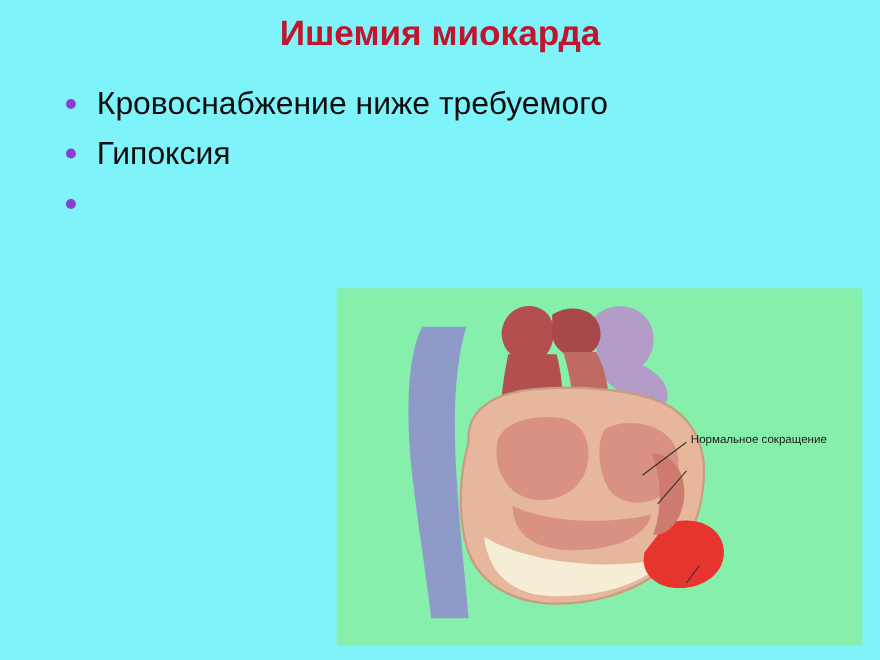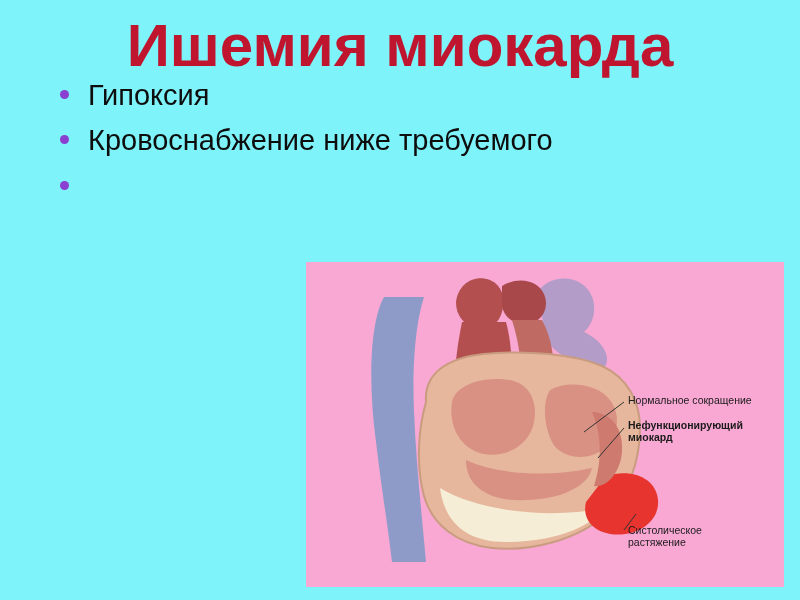--- a/index.html
+++ b/index.html
@@ -18,21 +18,21 @@
     height: 600px;
     background: #7FF3FA;
     box-sizing: border-box;
   }
   #slide-title {
     position: absolute;
     top: 14px;
     left: 0;
     width: 800px;
     text-align: center;
-    font-size: 60px;
+    font-size: 32px;
     font-weight: bold;
     color: #C0152F;
     letter-spacing: 0px;
     line-height: 1.05;
   }
   #bullet-list {
     position: absolute;
     top: 78px;
     left: 54px;
     width: 660px;
@@ -57,21 +57,21 @@
     border-radius: 50%;
     background: #8A3FD1;
   }
   
   #figure {
     position: absolute;
     left: 306px;
     top: 262px;
     width: 478px;
     height: 325px;
-    background: #f9a8d4;
+    background: #86efac;
     overflow: hidden;
   }
   #figure svg {
     display: block;
   }
   .fig-label {
     position: absolute;
     font-size: 10.5px;
     color: #1A1A1A;
     line-height: 1.18;
@@ -84,25 +84,25 @@
 </head>
 <body>
 
 <div id="slide">
 
   <div id="slide-title">Ишемия миокарда</div>
 
   <ul id="bullet-list">
     <li>
       <span class="dot"></span>
-      <span>Гипоксия</span>
+      <span>Кровоснабжение ниже требуемого</span>
     </li>
     <li>
       <span class="dot"></span>
-      <span>Кровоснабжение ниже требуемого</span>
+      <span>Гипоксия</span>
     </li>
     <li>
       <span class="dot"></span>
     </li>
   </ul>
 
   <div id="figure">
     <svg width="478" height="325" viewBox="0 0 478 325">
 
       <path d="M78 35 C64 60 62 120 70 180 C76 230 82 265 86 300 L120 300 C116 255 110 200 108 150 C106 100 110 60 118 35 Z" fill="#8E9BC8"></path>
@@ -130,17 +130,15 @@
       <path d="M300 214 C326 206 350 216 352 238 C354 260 330 276 304 272 C286 269 276 256 280 240 Z" fill="#E8342E"></path>
 
       <path d="M286 150 C304 150 318 166 316 190 C314 212 300 226 288 224 C296 200 296 172 286 150 Z" fill="#CE7A6E"></path>
 
       <line x1="318" y1="140" x2="278" y2="170" stroke="#333" stroke-width="1"></line>
       <line x1="318" y1="166" x2="292" y2="196" stroke="#333" stroke-width="1"></line>
       <line x1="318" y1="268" x2="330" y2="252" stroke="#333" stroke-width="1"></line>
     </svg>
 
     <div class="fig-label" id="label-normal">Нормальное сокращение</div>
-    <div class="fig-label" id="label-nonfunc">Нефункционирующий миокард</div>
-    <div class="fig-label" id="label-systolic">Систолическое растяжение</div>
   </div>
 
 </div>
 
 </body></html>

